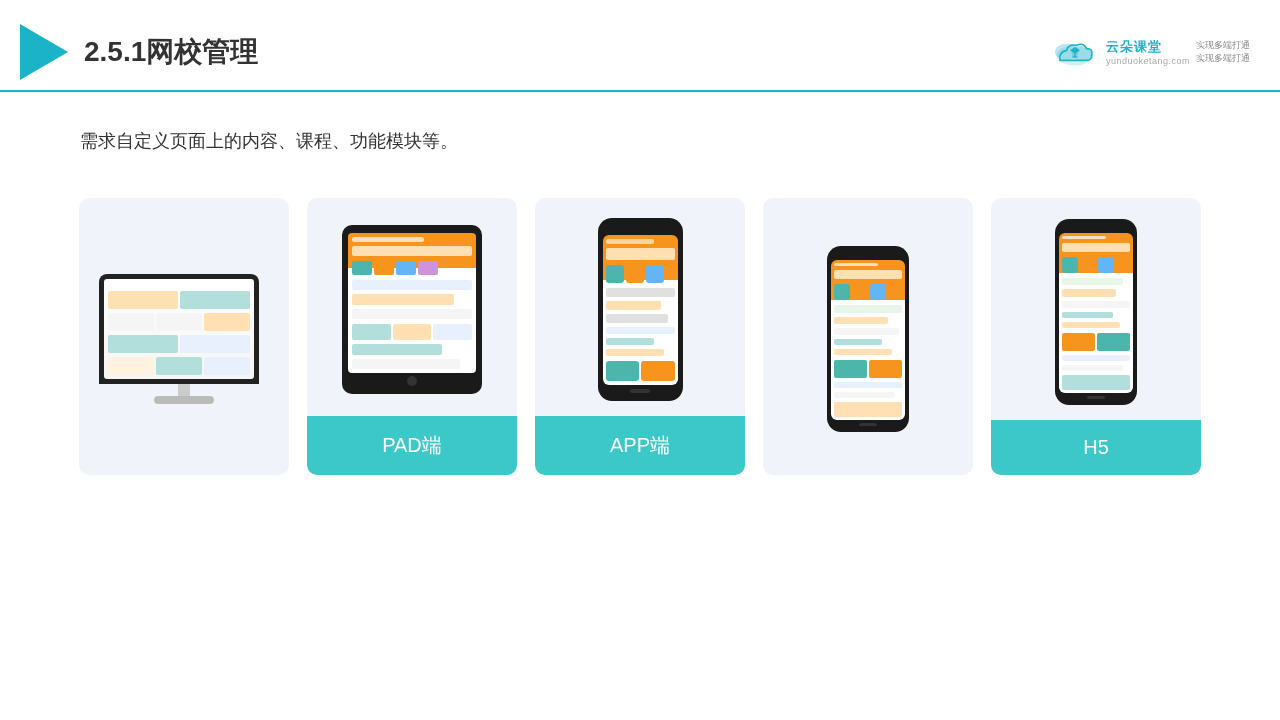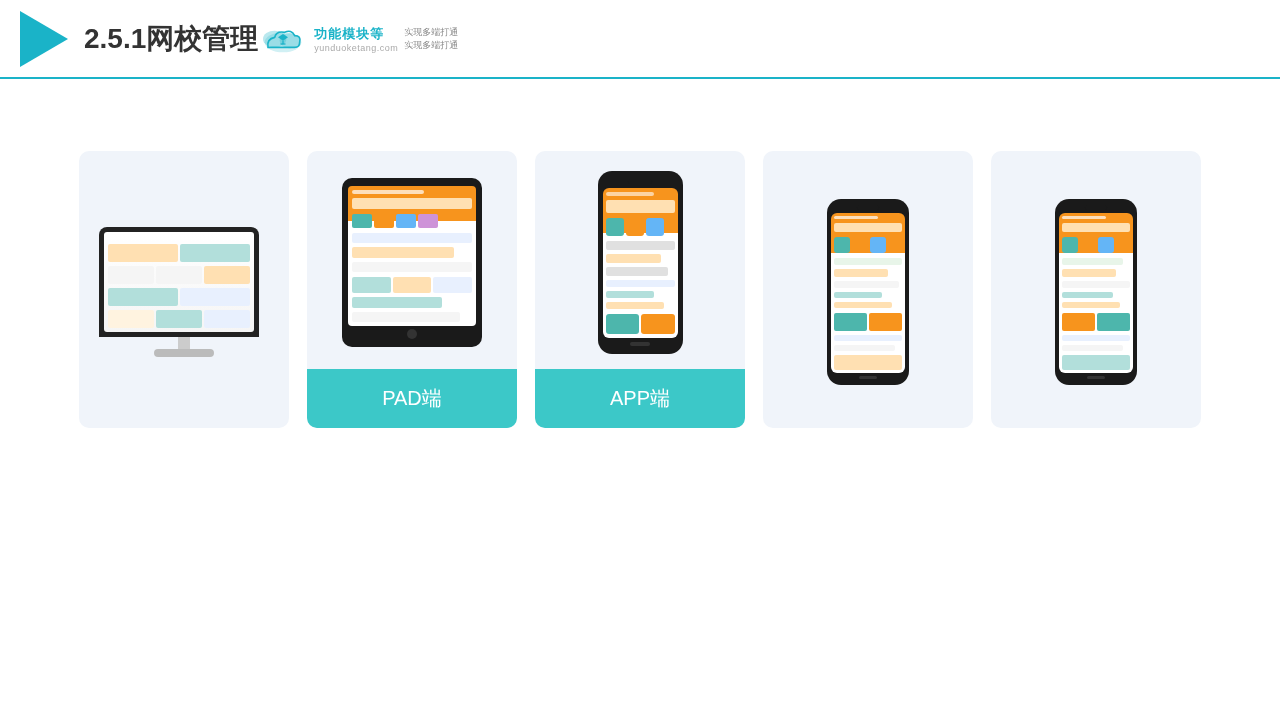--- a/index.html
+++ b/index.html
@@ -9,23 +9,24 @@
       background: #fff;
       font-family: 'Microsoft YaHei', 'PingFang SC', sans-serif;
       overflow: hidden;
       position: relative;
     }
 
     
     .header {
       display: flex;
       align-items: center;
-      justify-content: flex-start;
-      padding: 11px 30px 10px 20px;
+      justify-content: space-between;
+      padding: 24px 30px 10px 20px;
       border-bottom: 2px solid #1ab3c8;
+      gap: 20px;
     }
     .header-left {
       display: flex;
       align-items: center;
       gap: 16px;
     }
     .logo-triangle {
       width: 0;
       height: 0;
       border-top: 28px solid transparent;
@@ -333,32 +334,33 @@
         <ellipse cx="20" cy="18" rx="14" ry="10" fill="#1ab3c8" opacity="0.3"></ellipse>
         <ellipse cx="38" cy="20" rx="12" ry="9" fill="#1ab3c8" opacity="0.3"></ellipse>
 
         <path d="M12 28 Q10 18 20 16 Q22 8 32 10 Q40 6 44 14 Q52 14 50 22 Q50 28 44 28 Z" fill="none" stroke="#1ab3c8" stroke-width="2"></path>
 
         <polygon points="30,12 24,16 30,20 36,16" fill="#1ab3c8"></polygon>
         <line x1="30" y1="20" x2="30" y2="24" stroke="#1ab3c8" stroke-width="1.5"></line>
         <line x1="27" y1="24" x2="33" y2="24" stroke="#1ab3c8" stroke-width="1.5"></line>
       </svg>
       <div>
-        <div class="brand-name">功能模块等</div>
+        <div class="brand-name">云朵课堂</div>
         <div class="brand-url">yunduoketang.com</div>
       </div>
       <div class="brand-tagline">
         <div>实现多端打通</div>
         <div>实现多端打通</div>
       </div>
     </div>
   </div>
 </div>
 
 <div class="description">
+  <div>需求自定义页面上的内容、课程、功能模块等。</div>
 </div>
 
 <div class="cards-container">
 
   <div class="card">
     <div class="card-image-area">
       <div class="pc-monitor">
         <div class="monitor-screen-wrapper">
           <div class="monitor-screen">
             <div class="monitor-screen-content">
@@ -508,15 +510,16 @@
               <div style="flex:1;height:18px;background:#4db6ac;border-radius:2px;"></div>
             </div>
             <div style="height:8px;background:#e8f0fe;border-radius:2px;margin-top:2px;"></div>
             <div style="height:8px;background:#f5f5f5;border-radius:2px;margin-top:2px;width:90%;"></div>
             <div style="height:20px;background:#b2dfdb;border-radius:2px;margin-top:2px;"></div>
           </div>
         </div>
         <div class="tall-home"></div>
       </div>
     </div>
+    <div class="card-label">H5</div>
   </div>
 
 </div>
 
 </body></html>

